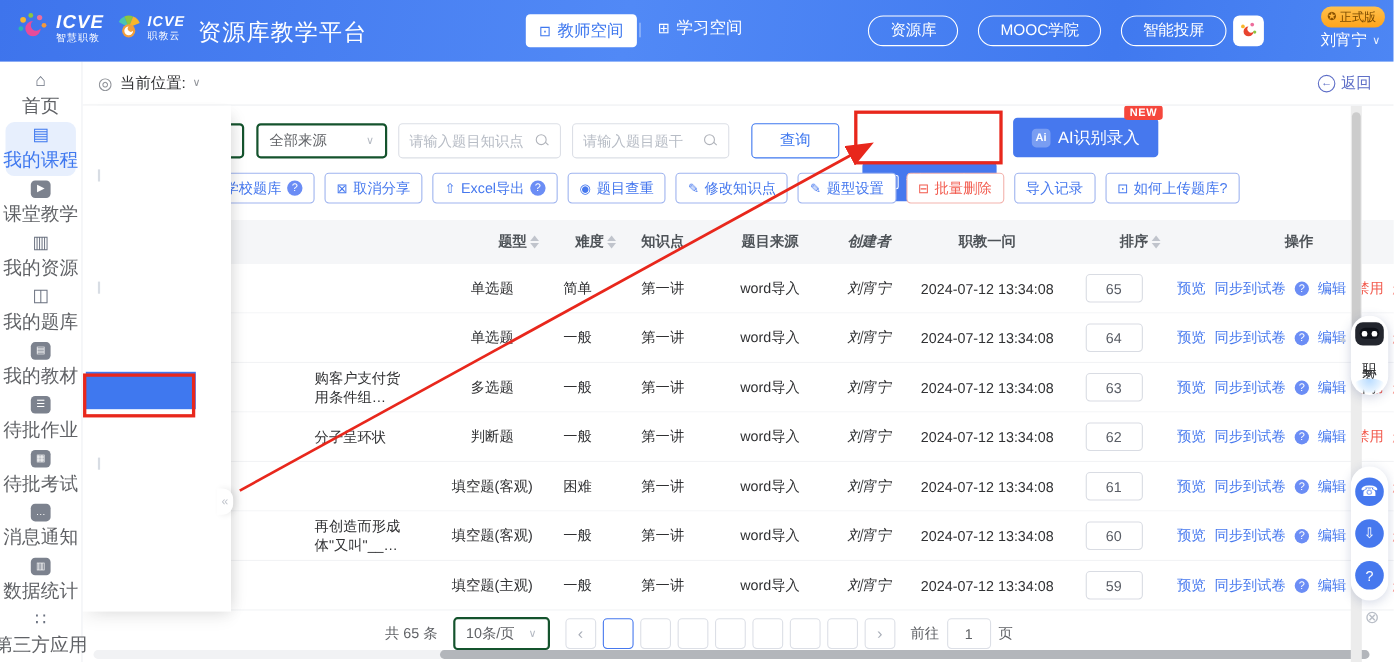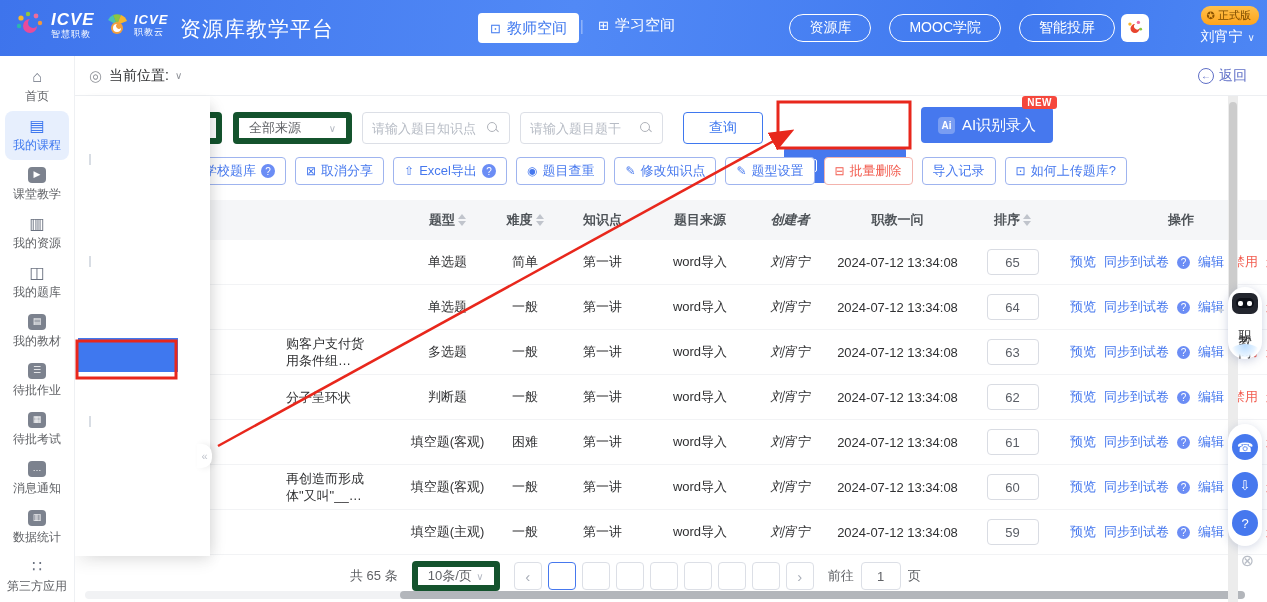--- a/index.html
+++ b/index.html
@@ -33,40 +33,40 @@
   .ver-badge .medal { color:#8a5200; font-size:10px; }
   .user-name { color:#fff; font-size:14px; display:flex; align-items:center; gap:5px; cursor:pointer; }
   .user-name .caret { font-size:10px; opacity:.9; }
 
   
   .sidebar { position:absolute; left:0; top:56px; width:75px; bottom:0; background:#fff;
     border-right:1px solid #eef0f3; z-index:25; padding-top:6px; }
   .side-item { height:49px; display:flex; flex-direction:column; align-items:center; justify-content:center;
     gap:3px; cursor:pointer; margin:0 5px; border-radius:8px; }
   .side-icon { font-size:16px; line-height:1; color:#6b7280; display:flex; align-items:center; justify-content:center; }
-  .side-label { font-size:12px; color:#606266; white-space:nowrap; }
+  .side-label { font-size:17px; color:#606266; white-space:nowrap; }
   .side-item.boxed .side-icon { width:18px; height:16px; background:#7c828e; color:#fff; border-radius:4px; font-size:9px; }
   .side-item.active { background:#e7effd; }
   .side-item.active .side-icon, .side-item.active .side-label { color:#3f78ef; }
 
   
   .crumb-bar { position:absolute; left:75px; top:56px; right:0; height:40px; background:#fff;
     border-bottom:1px solid #edeff2; display:flex; align-items:center; padding:0 20px 0 14px; z-index:5; }
   .crumb-pin { color:#909399; font-size:15px; margin-right:7px; }
   .crumb-text { font-size:14px; color:#303133; }
   .crumb-caret { font-size:10px; color:#909399; margin-left:6px; }
   .back-link { margin-left:auto; color:#5f6fc7; font-size:14px; display:flex; align-items:center; gap:5px; cursor:pointer; }
   .back-circ { width:16px; height:16px; border:1.4px solid #5f6fc7; border-radius:50%; font-size:10px; line-height:13px;
     text-align:center; display:inline-block; }
 
   
   .main { position:absolute; left:75px; top:96px; right:0; bottom:0; background:#fff; z-index:1; }
 
   
-  .sel-box { position:absolute; top:16px; height:32px; border:6px solid #14532d; border-radius:4px; background:#fff;
+  .sel-box { position:absolute; top:16px; height:32px; border:2px solid #14532d; border-radius:4px; background:#fff;
     display:flex; align-items:center; padding:0 10px; font-size:13px; color:#606266; cursor:pointer;text-align:center; }
   .sel-box .caret { margin-left:auto; color:#b4b9c2; font-size:10px; }
   .inp-box { position:absolute; top:16px; height:32px; border:1px solid #dcdfe6; border-radius:4px; background:#fff;
     display:flex; align-items:center; padding:0 9px; }
   .inp-box input { border:none; outline:none; flex:1; min-width:0; font-size:13px; color:#606266;
     font-family:inherit; background:transparent; }
   .inp-box input::placeholder { color:#b7bcc5; }
   .icon-search { width:13px; height:13px; position:relative; flex:0 0 auto; }
   .icon-search::before { content:""; position:absolute; left:0; top:0; width:8px; height:8px;
     border:1.4px solid #b0b3ba; border-radius:50%; }
@@ -100,21 +100,21 @@
   
   .tbl { position:absolute; left:75px; top:104px; width:1157px; }
   .tbl-head { display:flex; height:40px; background:#f5f6f8; align-items:center; font-size:13px;
     font-weight:bold; color:#4e5358; }
   .tbl-row { display:flex; height:45px; align-items:center; border-bottom:1px solid #f2f3f5;
     font-size:13px; color:#303133; background:#fff; }
   .c0{width:255px;padding-left:136px;} .c1{width:85px;text-align:center;} .c2{width:70px;text-align:center;}
   .c3{width:85px;text-align:center;} .c4{width:110px;text-align:center;} .c5{width:70px;text-align:center;font-style:italic;}
   .c6{width:145px;text-align:center;} .c7{width:85px;text-align:center;} .c8{width:252px;text-align:center;}
   .q-text { font-size:13px; color:#303133; white-space:pre-line; line-height:17px; text-align:left; }
-  .hcell { display:flex; align-items:center; justify-content:center; gap:3px; }
+  .hcell { display:flex; align-items:center; justify-content:flex-end; gap:3px; }
   .sort-caret { display:inline-flex; flex-direction:column; gap:2px; }
   .sort-caret i { display:block; width:0; height:0; border-left:4px solid transparent; border-right:4px solid transparent; }
   .sort-caret .up { border-bottom:5px solid #c0c4cc; }
   .sort-caret .dn { border-top:5px solid #c0c4cc; }
   .sort-input { width:52px; height:26px; border:1px solid #d9dce3; border-radius:4px; text-align:center;
     font-size:13px; color:#5a5e66; font-family:inherit; outline:none; }
   .acts { display:flex; align-items:center; justify-content:center; gap:8px; white-space:nowrap; }
   .lnk { color:#4678ee; cursor:pointer; } .lnk.red { color:#f25c4f; }
   .acts .help-icon { display:inline-flex; width:13px; height:13px; }
 

